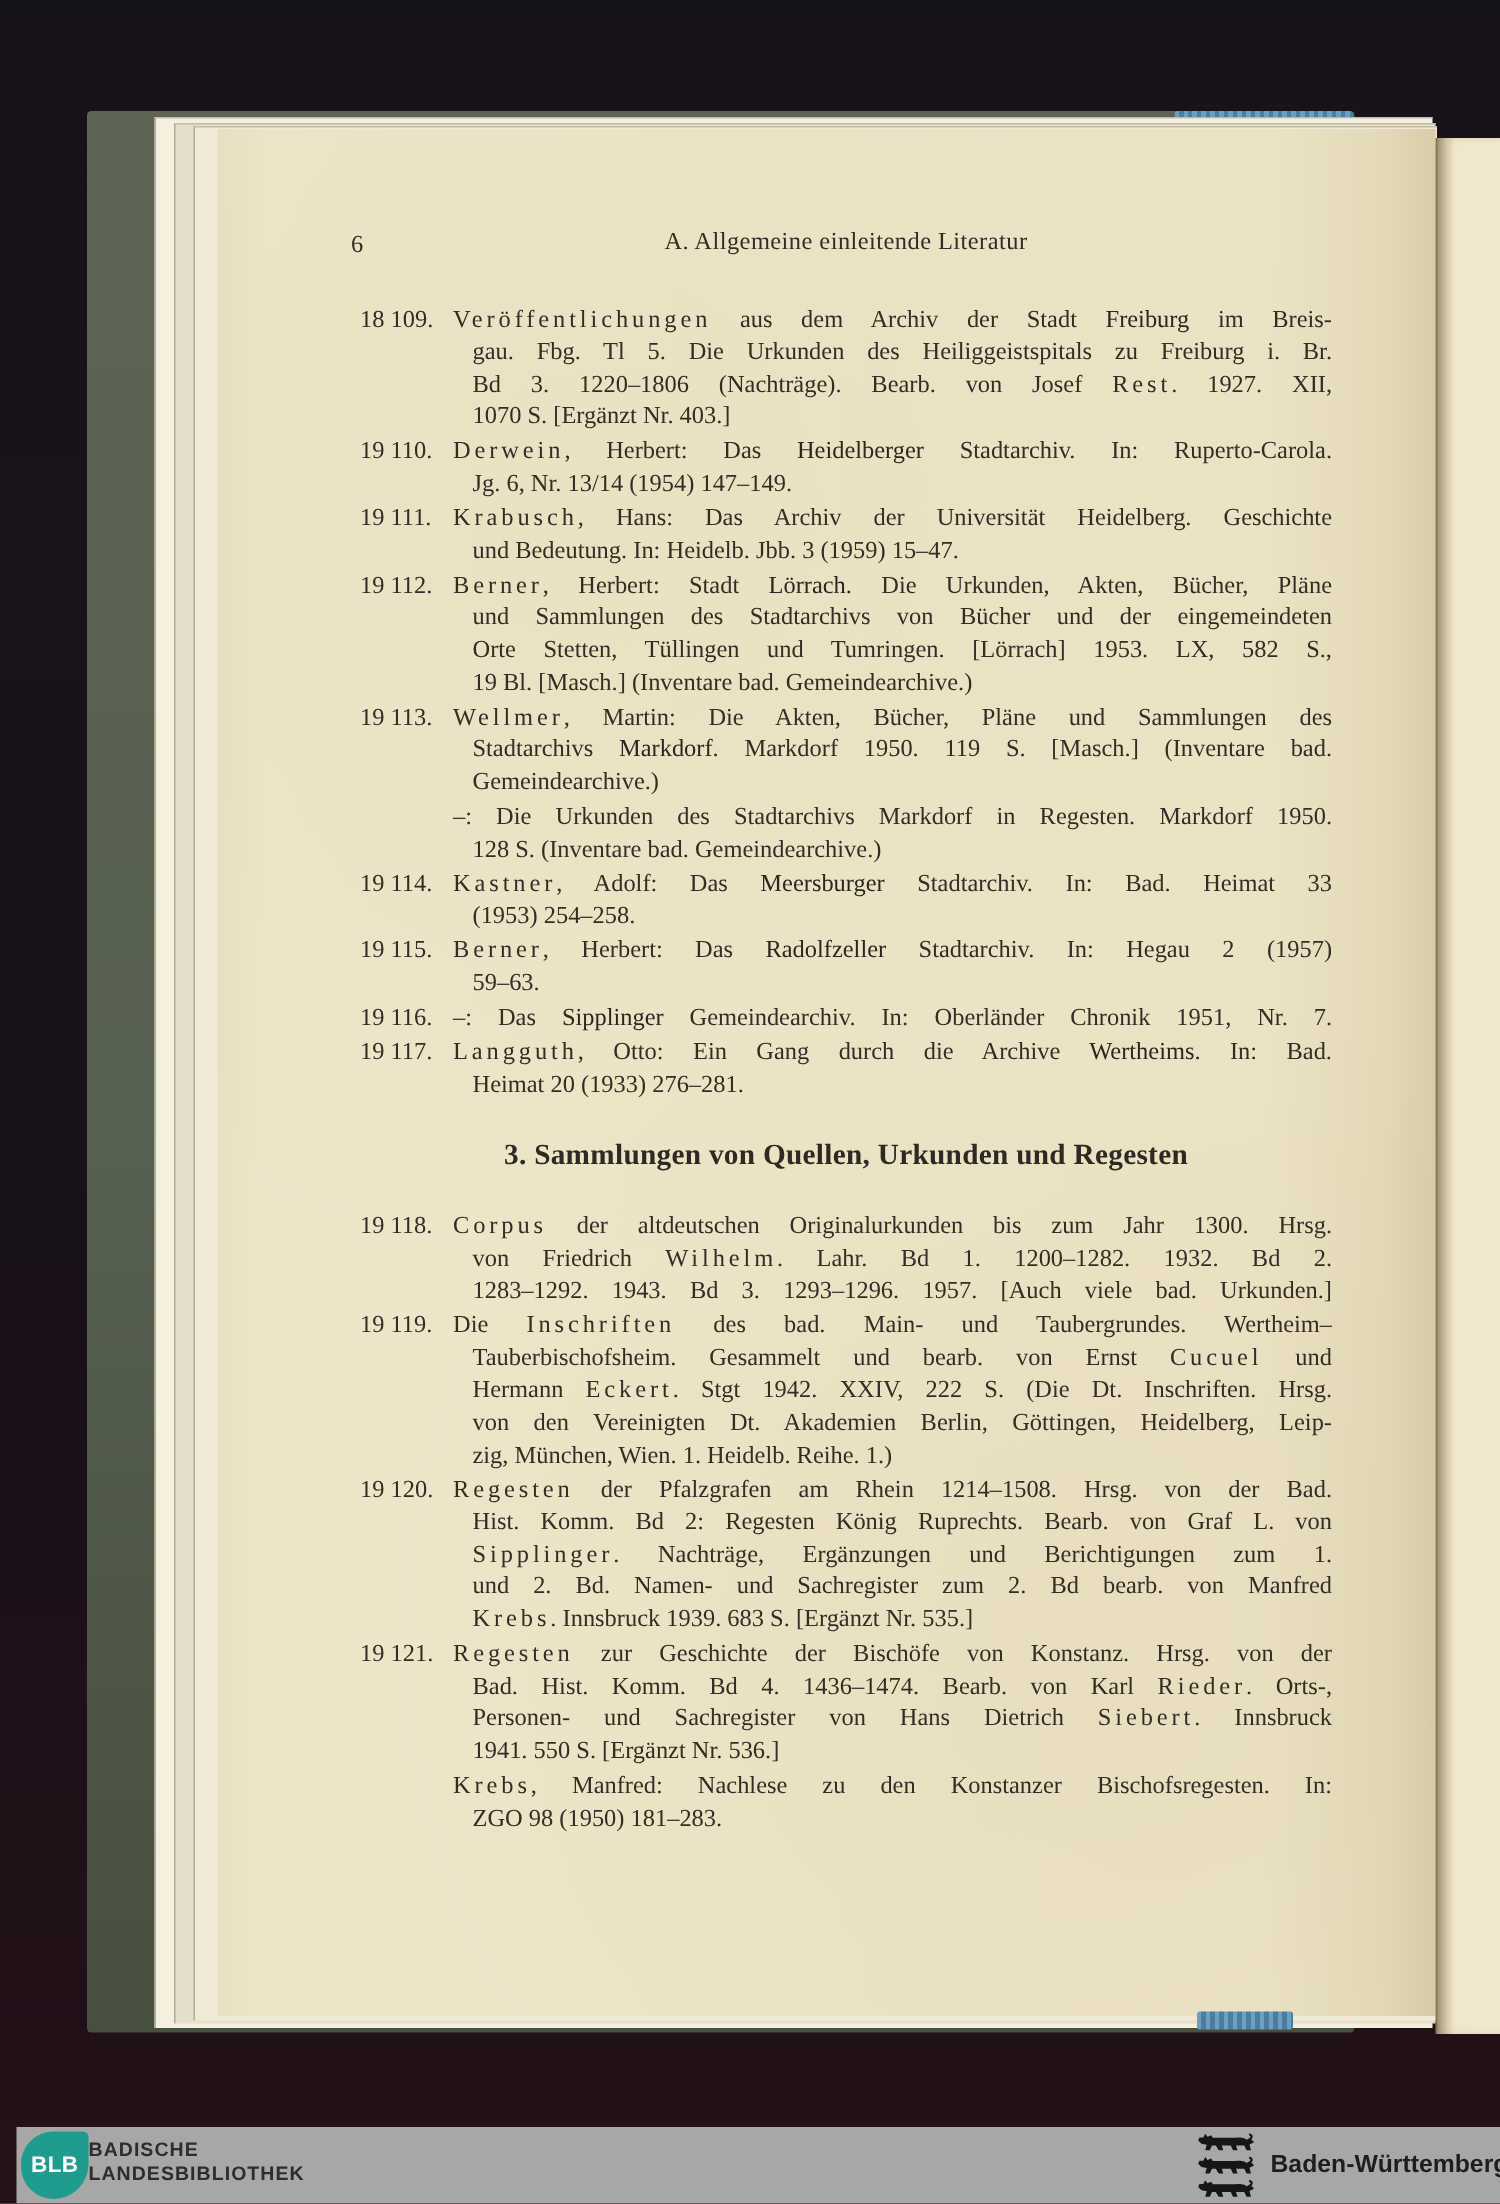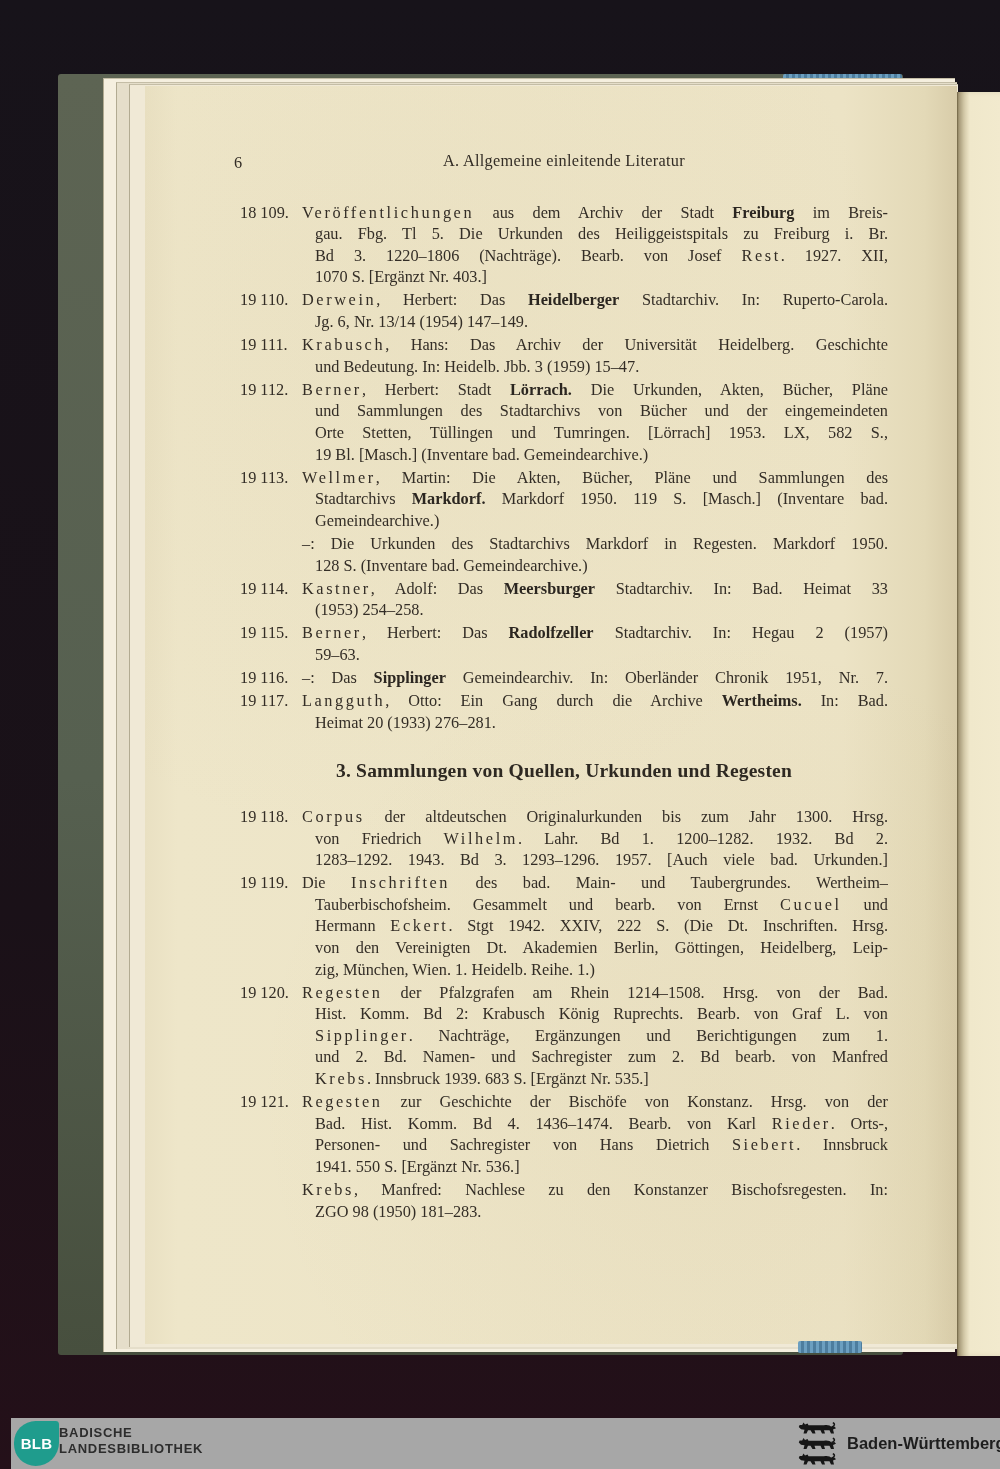--- a/index.html
+++ b/index.html
@@ -40,21 +40,21 @@
   .header-row{position:relative;margin-bottom:30px;}
   .page-number{position:absolute;left:-6px;top:2px;}
   .page-header{text-align:center;letter-spacing:.3px;}
   .entry{display:flex;margin-bottom:1.5px;}
   .num{width:62px;flex:0 0 62px;white-space:nowrap;}
   .etext{flex:1;min-width:0;}
   .line{min-height:21.6px;}
   .line:not(:first-child){padding-left:13px;}
   .just{text-align:justify;text-align-last:justify;}
   .sp{letter-spacing:2.6px;}
-  .b{font-weight:bold;color:#2b2620;}
+  .b{font-weight:normal;color:#2b2620;}
   .section-heading{text-align:center;font-weight:bold;font-size:19.5px;
     letter-spacing:.2px;margin:27px 0 24px 0;color:#2e2922;}
   
   .footer-bar{position:absolute;left:0;top:1418px;width:1000px;height:51px;
     background:var(--footer-bar);font-family:"Liberation Sans",sans-serif;margin-left:11px;}
   .blb-logo{position:absolute;left:3px;top:3px;width:45px;height:45px;
     background:var(--logo-teal);border-radius:50% 8% 54% 50%;
     display:flex;align-items:center;justify-content:center;}
   .blb-logo span{color:#fff;font-weight:bold;font-size:15px;letter-spacing:.3px;}
   .library-name{position:absolute;left:48px;top:7px;color:var(--footer-ink);
@@ -172,21 +172,21 @@
               <div class="line just">Tauberbischofsheim. Gesammelt und bearb. von Ernst <span class="sp">Cucuel</span> und</div>
               <div class="line just">Hermann <span class="sp">Eckert</span>. Stgt 1942. XXIV, 222 S. (Die Dt. Inschriften. Hrsg.</div>
               <div class="line just">von den Vereinigten Dt. Akademien Berlin, Göttingen, Heidelberg, Leip-</div>
               <div class="line">zig, München, Wien. 1. Heidelb. Reihe. 1.)</div>
             </div>
           </div>
           <div class="entry">
             <span class="num">19 120.</span>
             <div class="etext">
               <div class="line just"><span class="sp">Regesten</span>  der Pfalzgrafen am Rhein 1214–1508. Hrsg. von der Bad.</div>
-              <div class="line just">Hist. Komm. Bd 2: Krabusch König Ruprechts. Bearb. von Graf L. von</div>
+              <div class="line just">Hist. Komm. Bd 2: Regesten König Ruprechts. Bearb. von Graf L. von</div>
               <div class="line just"><span class="sp">Sipplinger</span>. Nachträge, Ergänzungen und Berichtigungen zum 1.</div>
               <div class="line just">und 2. Bd. Namen- und Sachregister zum 2. Bd bearb. von Manfred</div>
               <div class="line"><span class="sp">Krebs</span>. Innsbruck 1939. 683 S. [Ergänzt Nr. 535.]</div>
             </div>
           </div>
           <div class="entry">
             <span class="num">19 121.</span>
             <div class="etext">
               <div class="line just"><span class="sp">Regesten</span> zur Geschichte der Bischöfe von Konstanz. Hrsg. von der</div>
               <div class="line just">Bad. Hist. Komm. Bd 4. 1436–1474. Bearb. von Karl <span class="sp">Rieder</span>. Orts-,</div>

